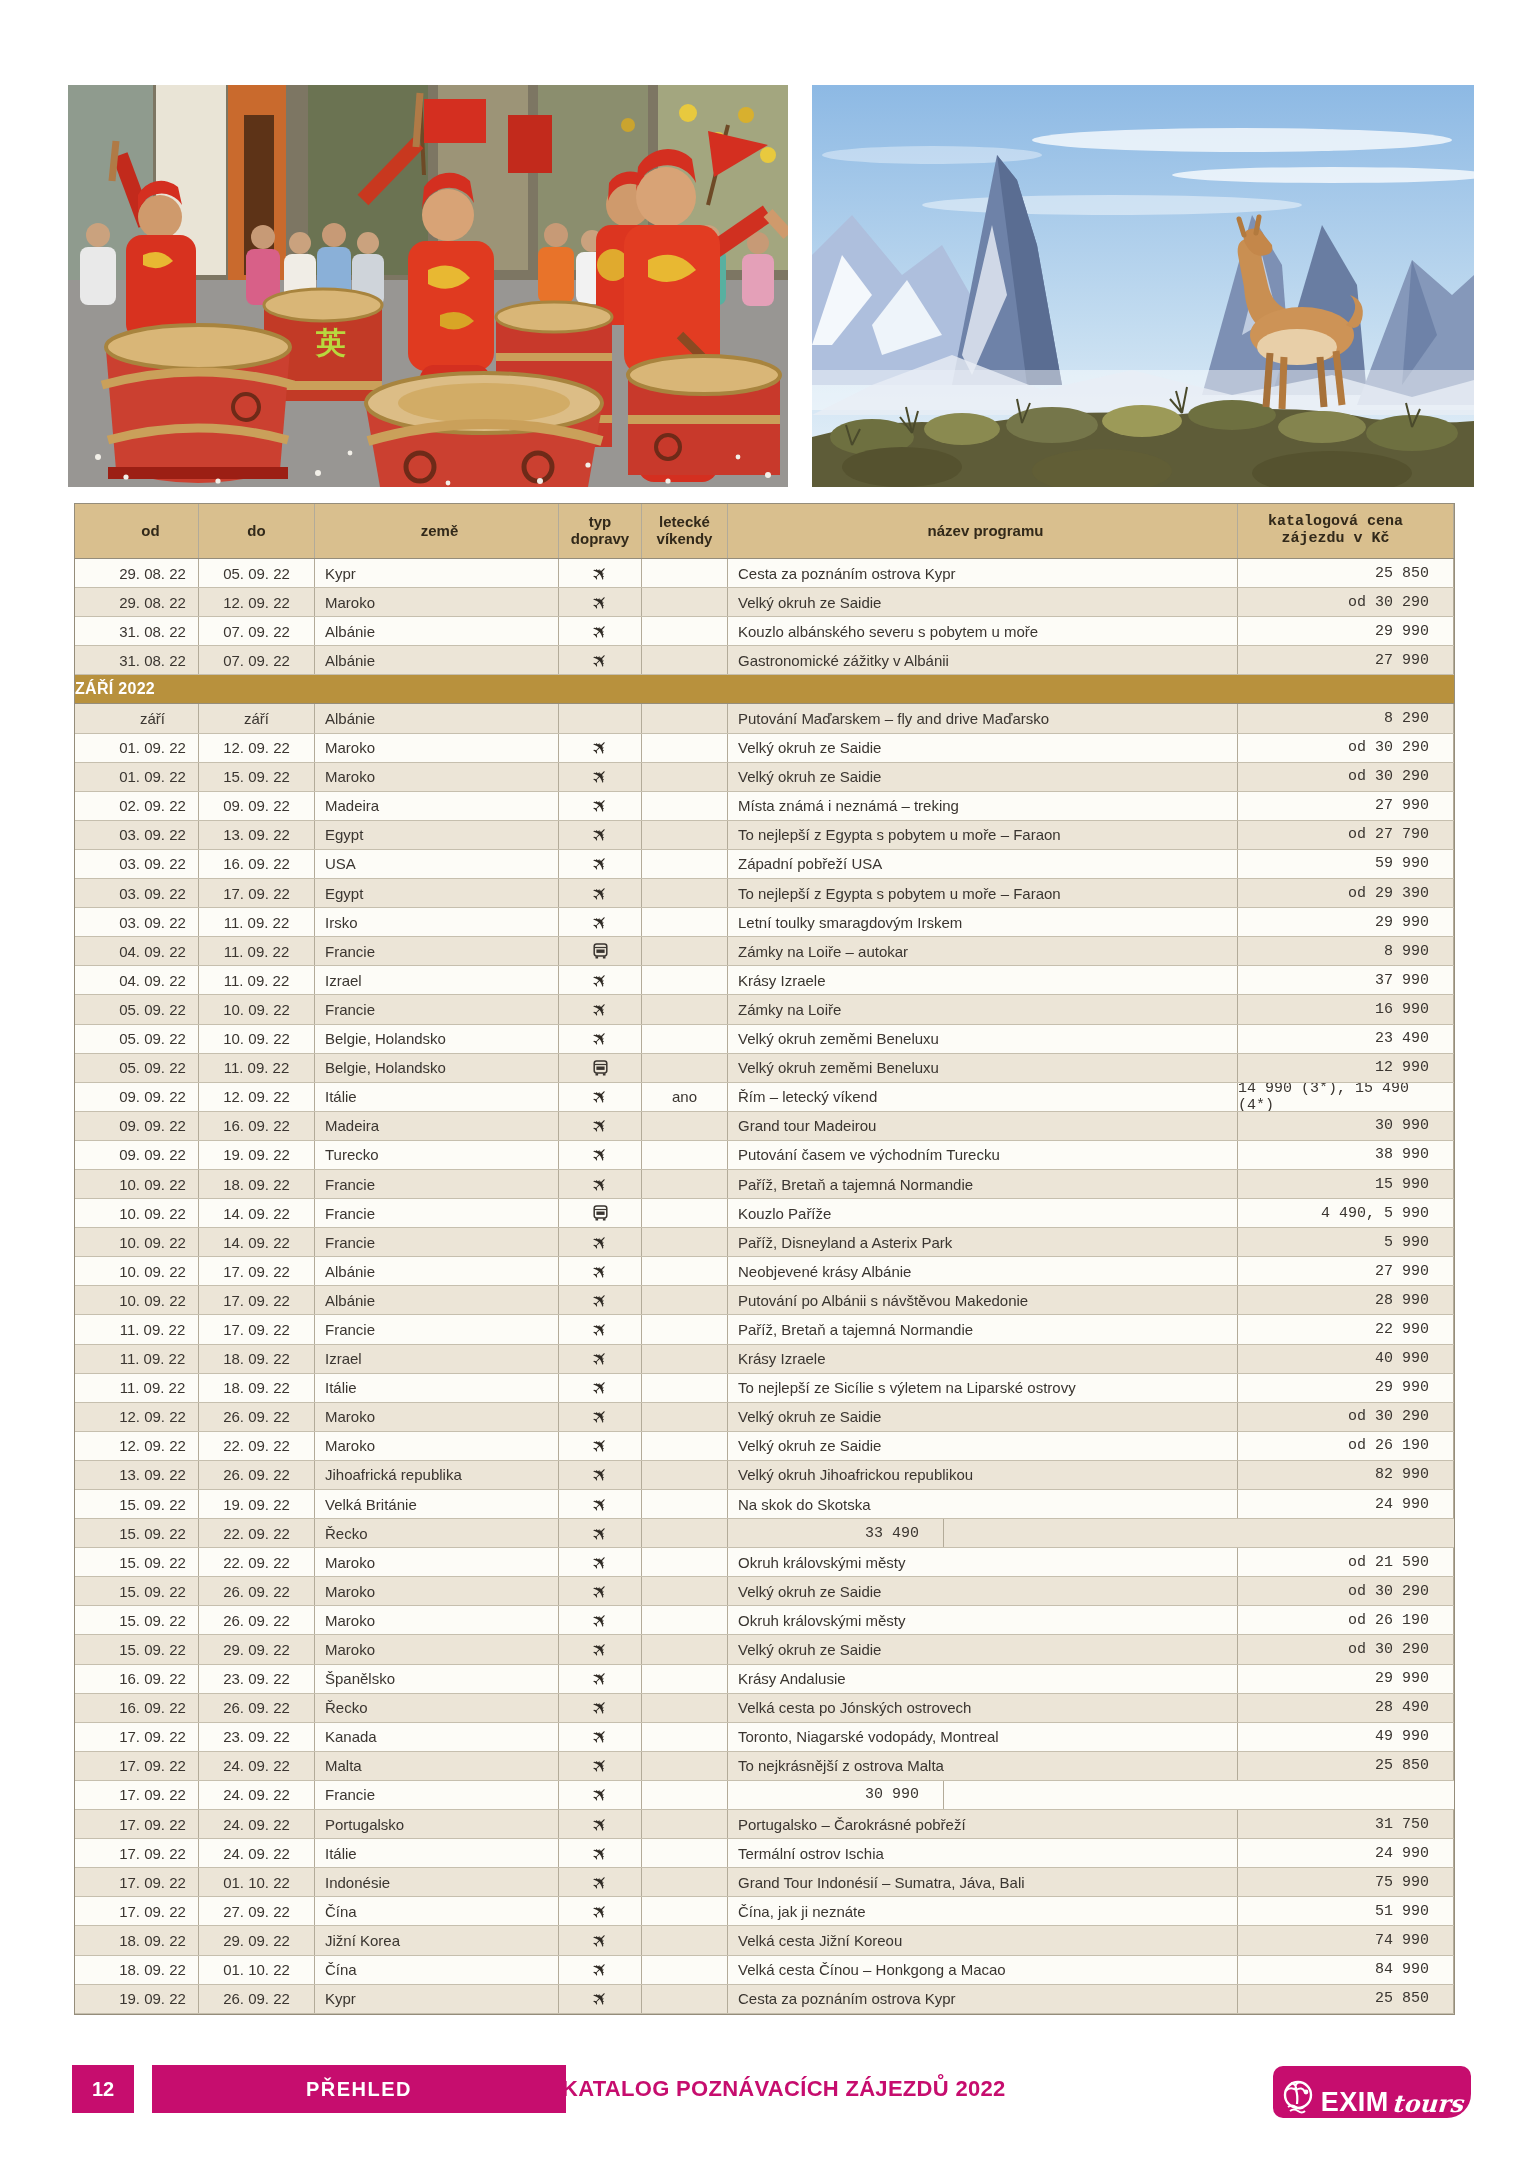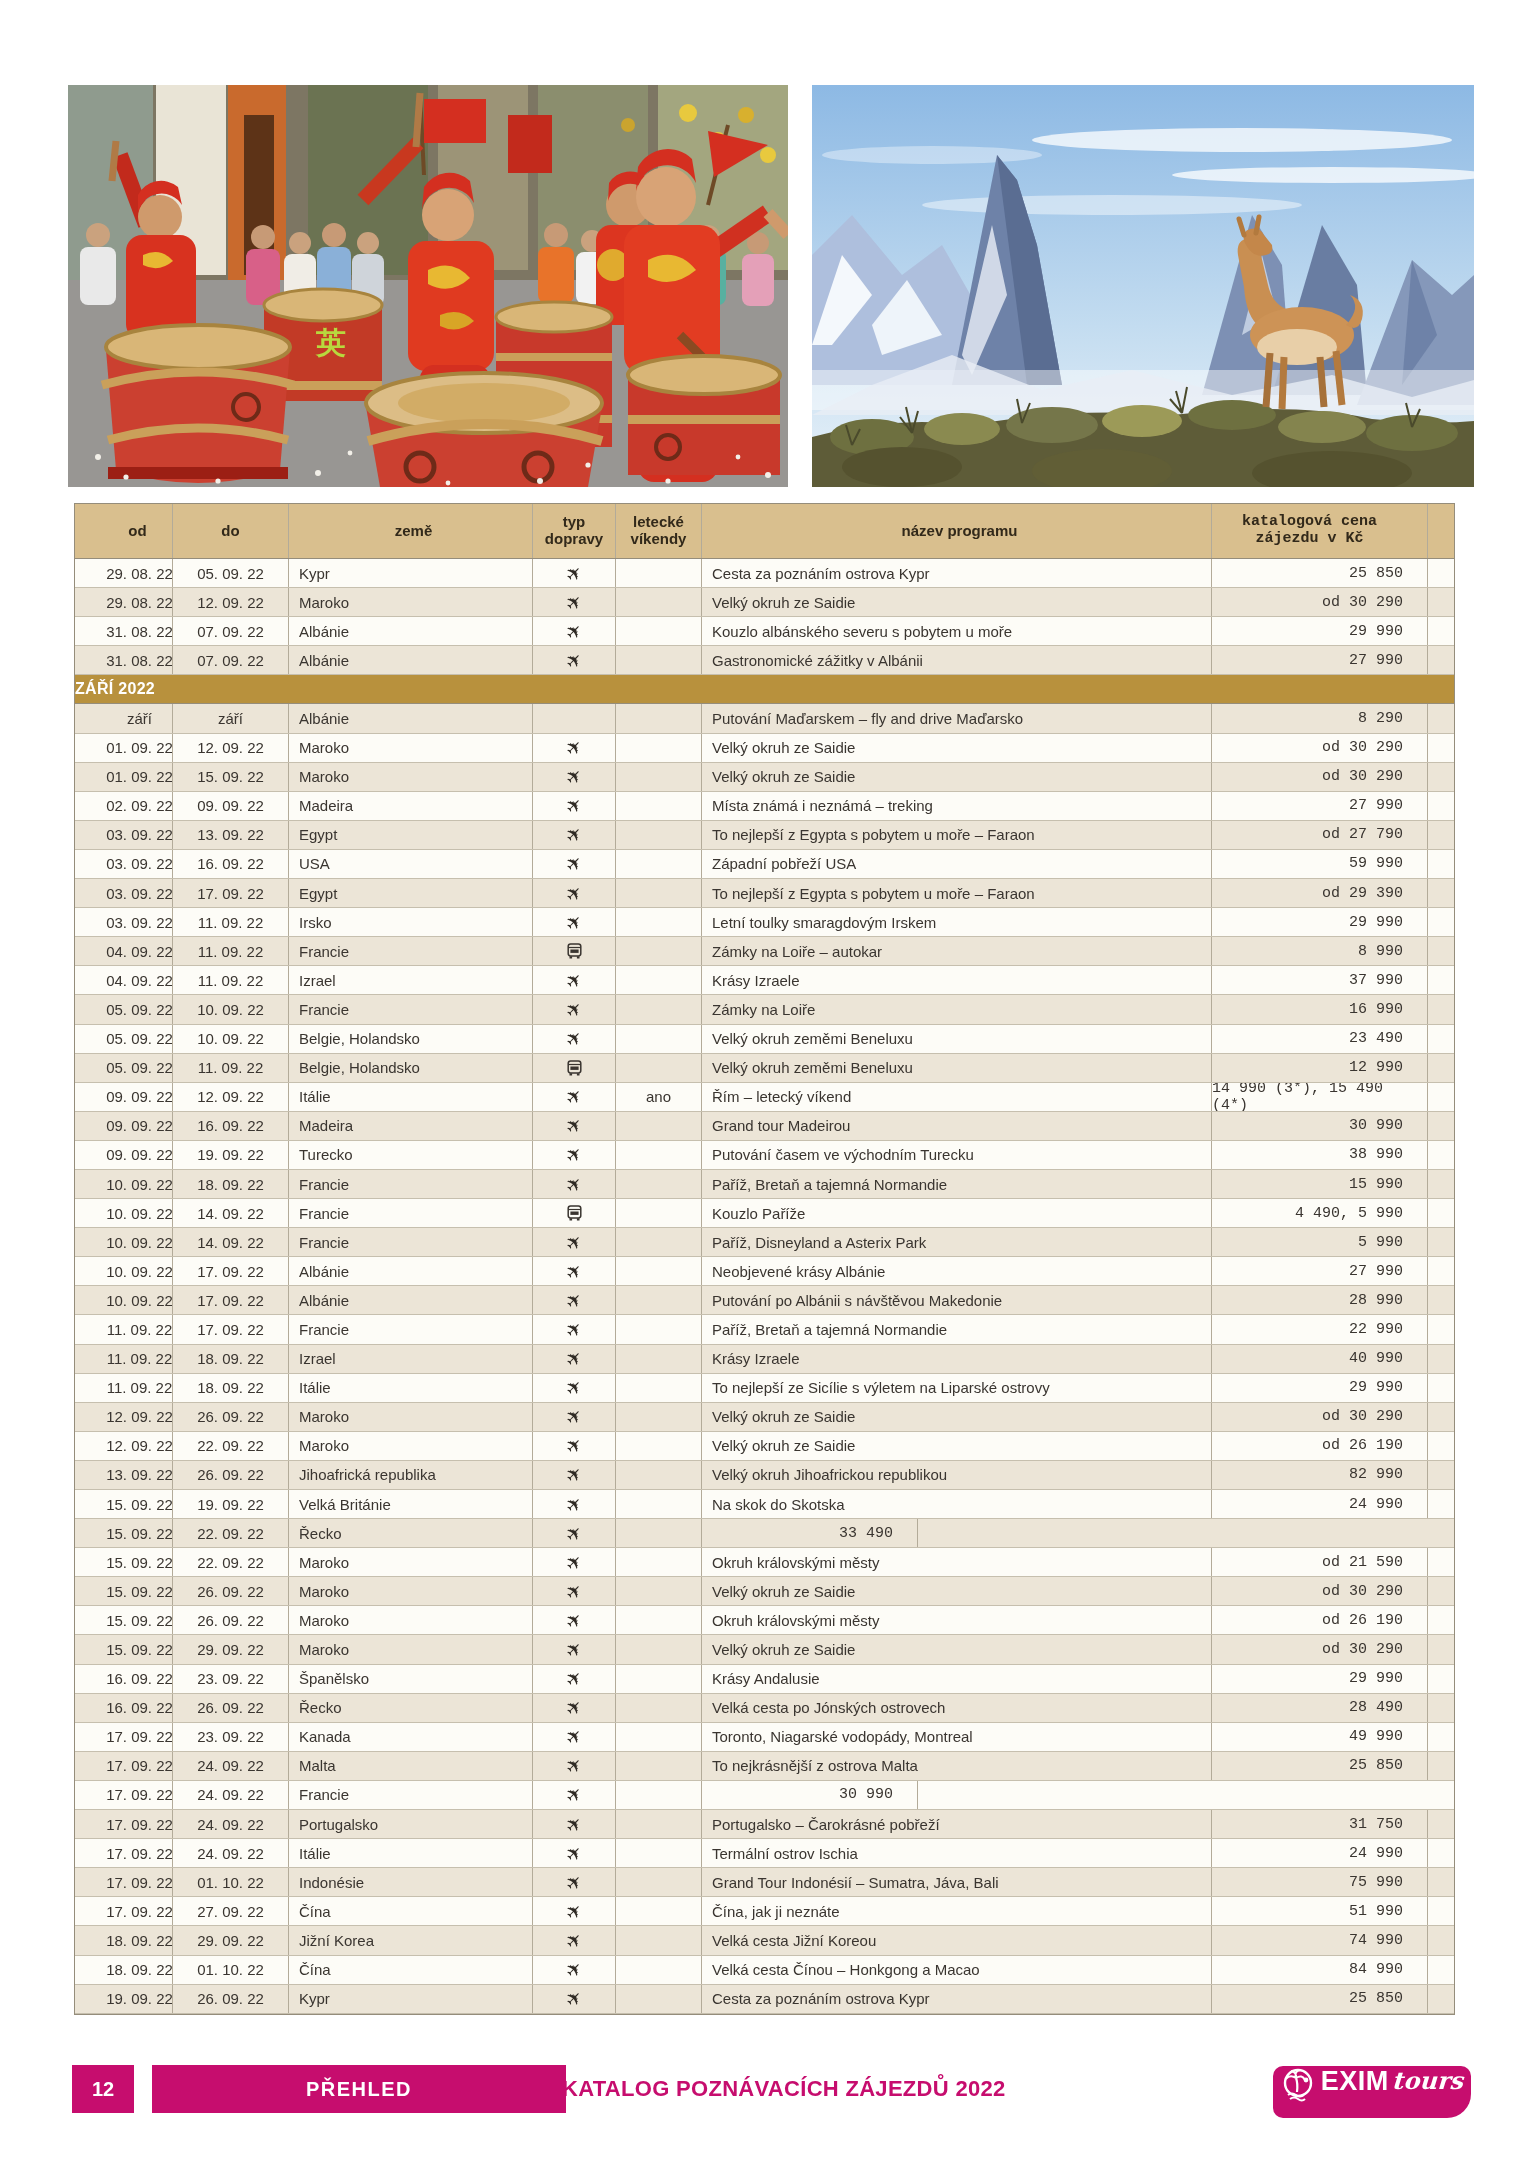--- a/index.html
+++ b/index.html
@@ -24,21 +24,21 @@
     font-size:15px;font-weight:600;color:#32291a;line-height:1.12;
     box-sizing:border-box;border-right:1px solid #b3ab99;padding:0 4px;
   }
   .trow{display:flex;height:29.1px;box-sizing:border-box;border-bottom:1px solid #c6bfae;}
   .rw-light{background:#fdfcf7;}
   .rw-dark{background:#ece5d7;}
   .cell{
     display:flex;align-items:center;font-size:15px;color:#3a3530;
     box-sizing:border-box;border-right:1px solid #b3ab99;white-space:nowrap;overflow:hidden;
   }
-  .c0{width:98px;justify-content:center;padding-left:32px;}
+  .c0{width:124px;justify-content:center;padding-left:32px;}
   .c1{width:116px;justify-content:center;}
   .c2{width:244px;padding-left:10px;}
   .c3{width:83px;justify-content:center;}
   .c4{width:86px;justify-content:center;}
   .c5{width:510px;padding-left:10px;}
   .c6{width:216px;justify-content:flex-end;padding-right:24px;font-family:Liberation Mono, monospace;}
   .cell.c6,.hcell{white-space:normal;}
   .section-row{background:#b8913d;border-bottom:1px solid #958d7b;}
   .section-label{
     display:flex;align-items:center;width:100%;
@@ -53,21 +53,21 @@
     color:#ffffff;font-weight:bold;
   }
   #page-number{left:72px;width:62px;background:#c60d6e;font-size:20px;}
   #overview-tab{left:152px;width:414px;background:#c60d6e;font-size:20px;letter-spacing:1.5px;}
   #catalog-title{
     position:absolute;left:562px;top:2065px;height:48px;display:flex;align-items:center;
     color:#c60d6e;font-weight:bold;font-size:22px;letter-spacing:.3px;
   }
   #exim-logo{
     position:absolute;left:1273px;top:2066px;width:198px;height:52px;background:#c60d6e;
-    border-radius:10px 10px 24px 10px;display:flex;align-items:flex-start;justify-content:center;gap:5px;
+    border-radius:10px 10px 24px 10px;display:flex;align-items:flex-end;justify-content:center;gap:5px;
   }
   #exim-logo .brand-exim{color:#fff;font-weight:900;font-size:27px;letter-spacing:.5px;}
   #exim-logo .brand-tours{
     color:#fff;font-style:italic;font-weight:bold;font-size:24px;
     font-family:"DejaVu Serif",serif;transform:skewX(-6deg);
   }
 </style>
 </head>
 <body>
 

